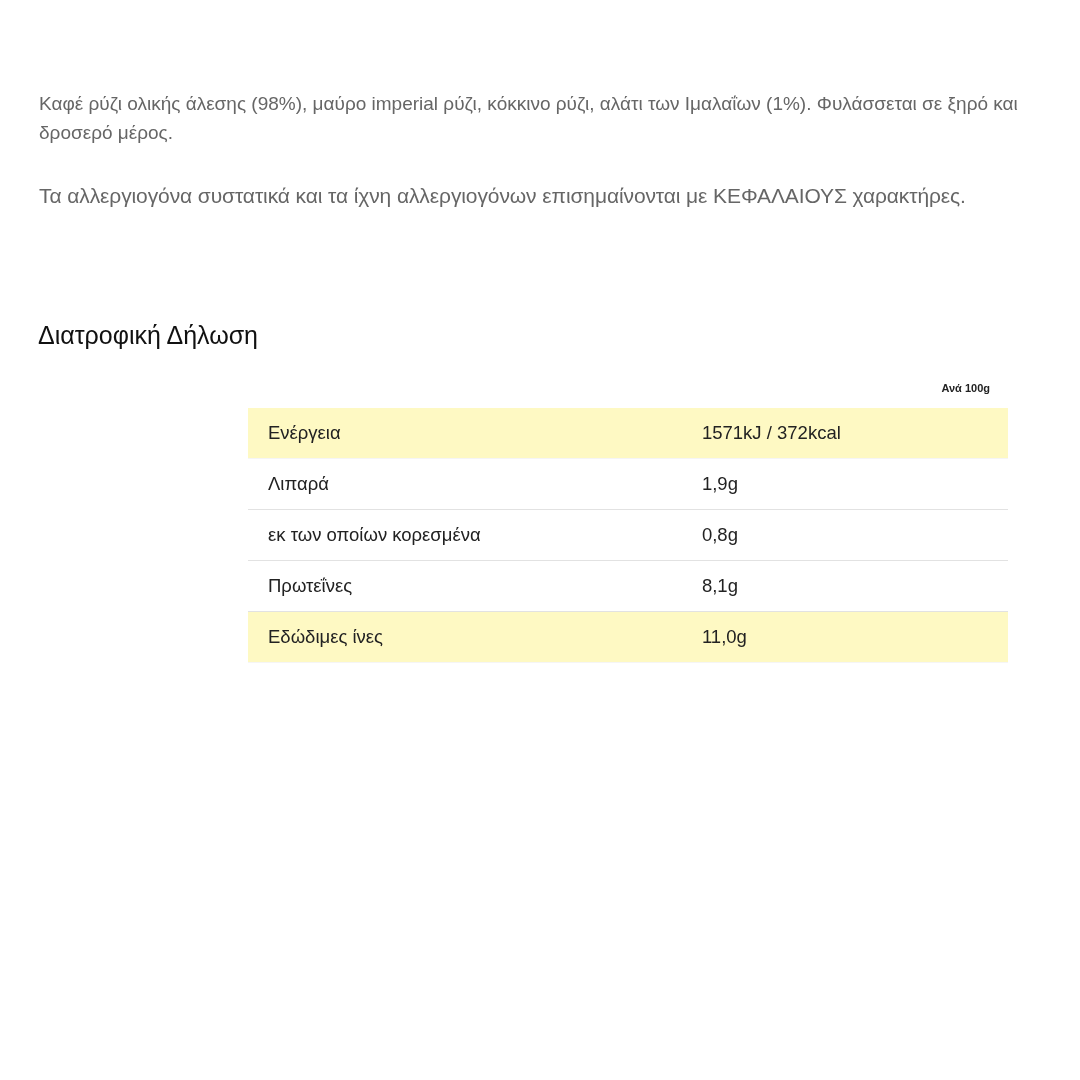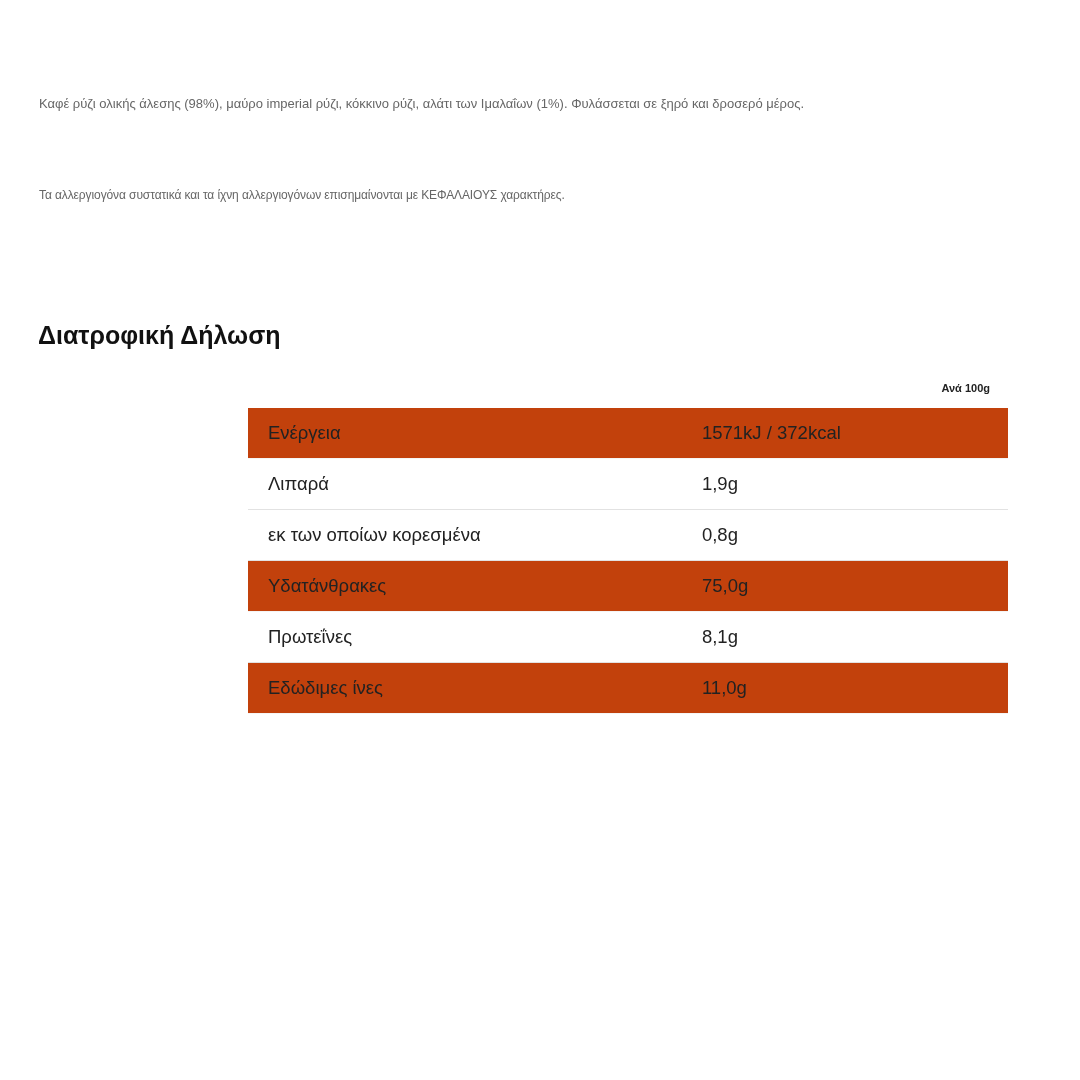--- a/index.html
+++ b/index.html
@@ -13,43 +13,43 @@
       position: relative;
       overflow: hidden;
       font-family: "Liberation Sans", sans-serif;
       color: #222222;
     }
     .ingredients {
       position: absolute;
       left: 39px;
       top: 89px;
       width: 1010px;
-      font-size: 13px;
+      font-size: 19px;
       line-height: 29px;
       color: #666666;
       margin: 0;
     }
     .allergen-note {
       position: absolute;
       left: 39px;
       top: 181px;
       width: 1010px;
-      font-size: 12px;
+      font-size: 21px;
       line-height: 29px;
       color: #666666;
       margin: 0;
       letter-spacing: -0.1px;
     }
     .section-title {
       position: absolute;
       left: 38px;
       top: 318px;
       margin: 0;
       font-size: 25px;
-      font-weight: bold;
+      font-weight: normal;
       color: #111111;
       line-height: 34px;
     }
     .nutrition-table {
       position: absolute;
       left: 248px;
       top: 368px;
       width: 760px;
       border-collapse: collapse;
       font-size: 18.5px;
@@ -75,21 +75,21 @@
     }
     .nutrition-table td.label {
       padding-left: 20px;
       text-align: left;
     }
     .nutrition-table td.value {
       padding-right: 18px;
       text-align: left;
     }
     .nutrition-table tr.shaded td {
-      background: #c2410c;
+      background: #fef9c3;
       border-bottom-color: #f5f5f5;
     }
   </style>
 </head>
 <body>
 
 <p class="ingredients">Καφέ ρύζι ολικής άλεσης (98%), μαύρο imperial ρύζι, κόκκινο ρύζι, αλάτι των Ιμαλαΐων (1%). Φυλάσσεται σε ξηρό και δροσερό μέρος.</p>
 
 <p class="allergen-note">Τα αλλεργιογόνα συστατικά και τα ίχνη αλλεργιογόνων επισημαίνονται με ΚΕΦΑΛΑΙΟΥΣ χαρακτήρες.</p>
 
@@ -108,24 +108,20 @@
       <td class="value">1571kJ / 372kcal</td>
     </tr>
     <tr>
       <td class="label">Λιπαρά</td>
       <td class="value">1,9g</td>
     </tr>
     <tr>
       <td class="label">εκ των οποίων κορεσμένα</td>
       <td class="value">0,8g</td>
     </tr>
-    <tr class="shaded">
-      <td class="label">Υδατάνθρακες</td>
-      <td class="value">75,0g</td>
-    </tr>
     <tr>
       <td class="label">Πρωτεΐνες</td>
       <td class="value">8,1g</td>
     </tr>
     <tr class="shaded">
       <td class="label">Εδώδιμες ίνες</td>
       <td class="value">11,0g</td>
     </tr>
   </tbody>
 </table>

